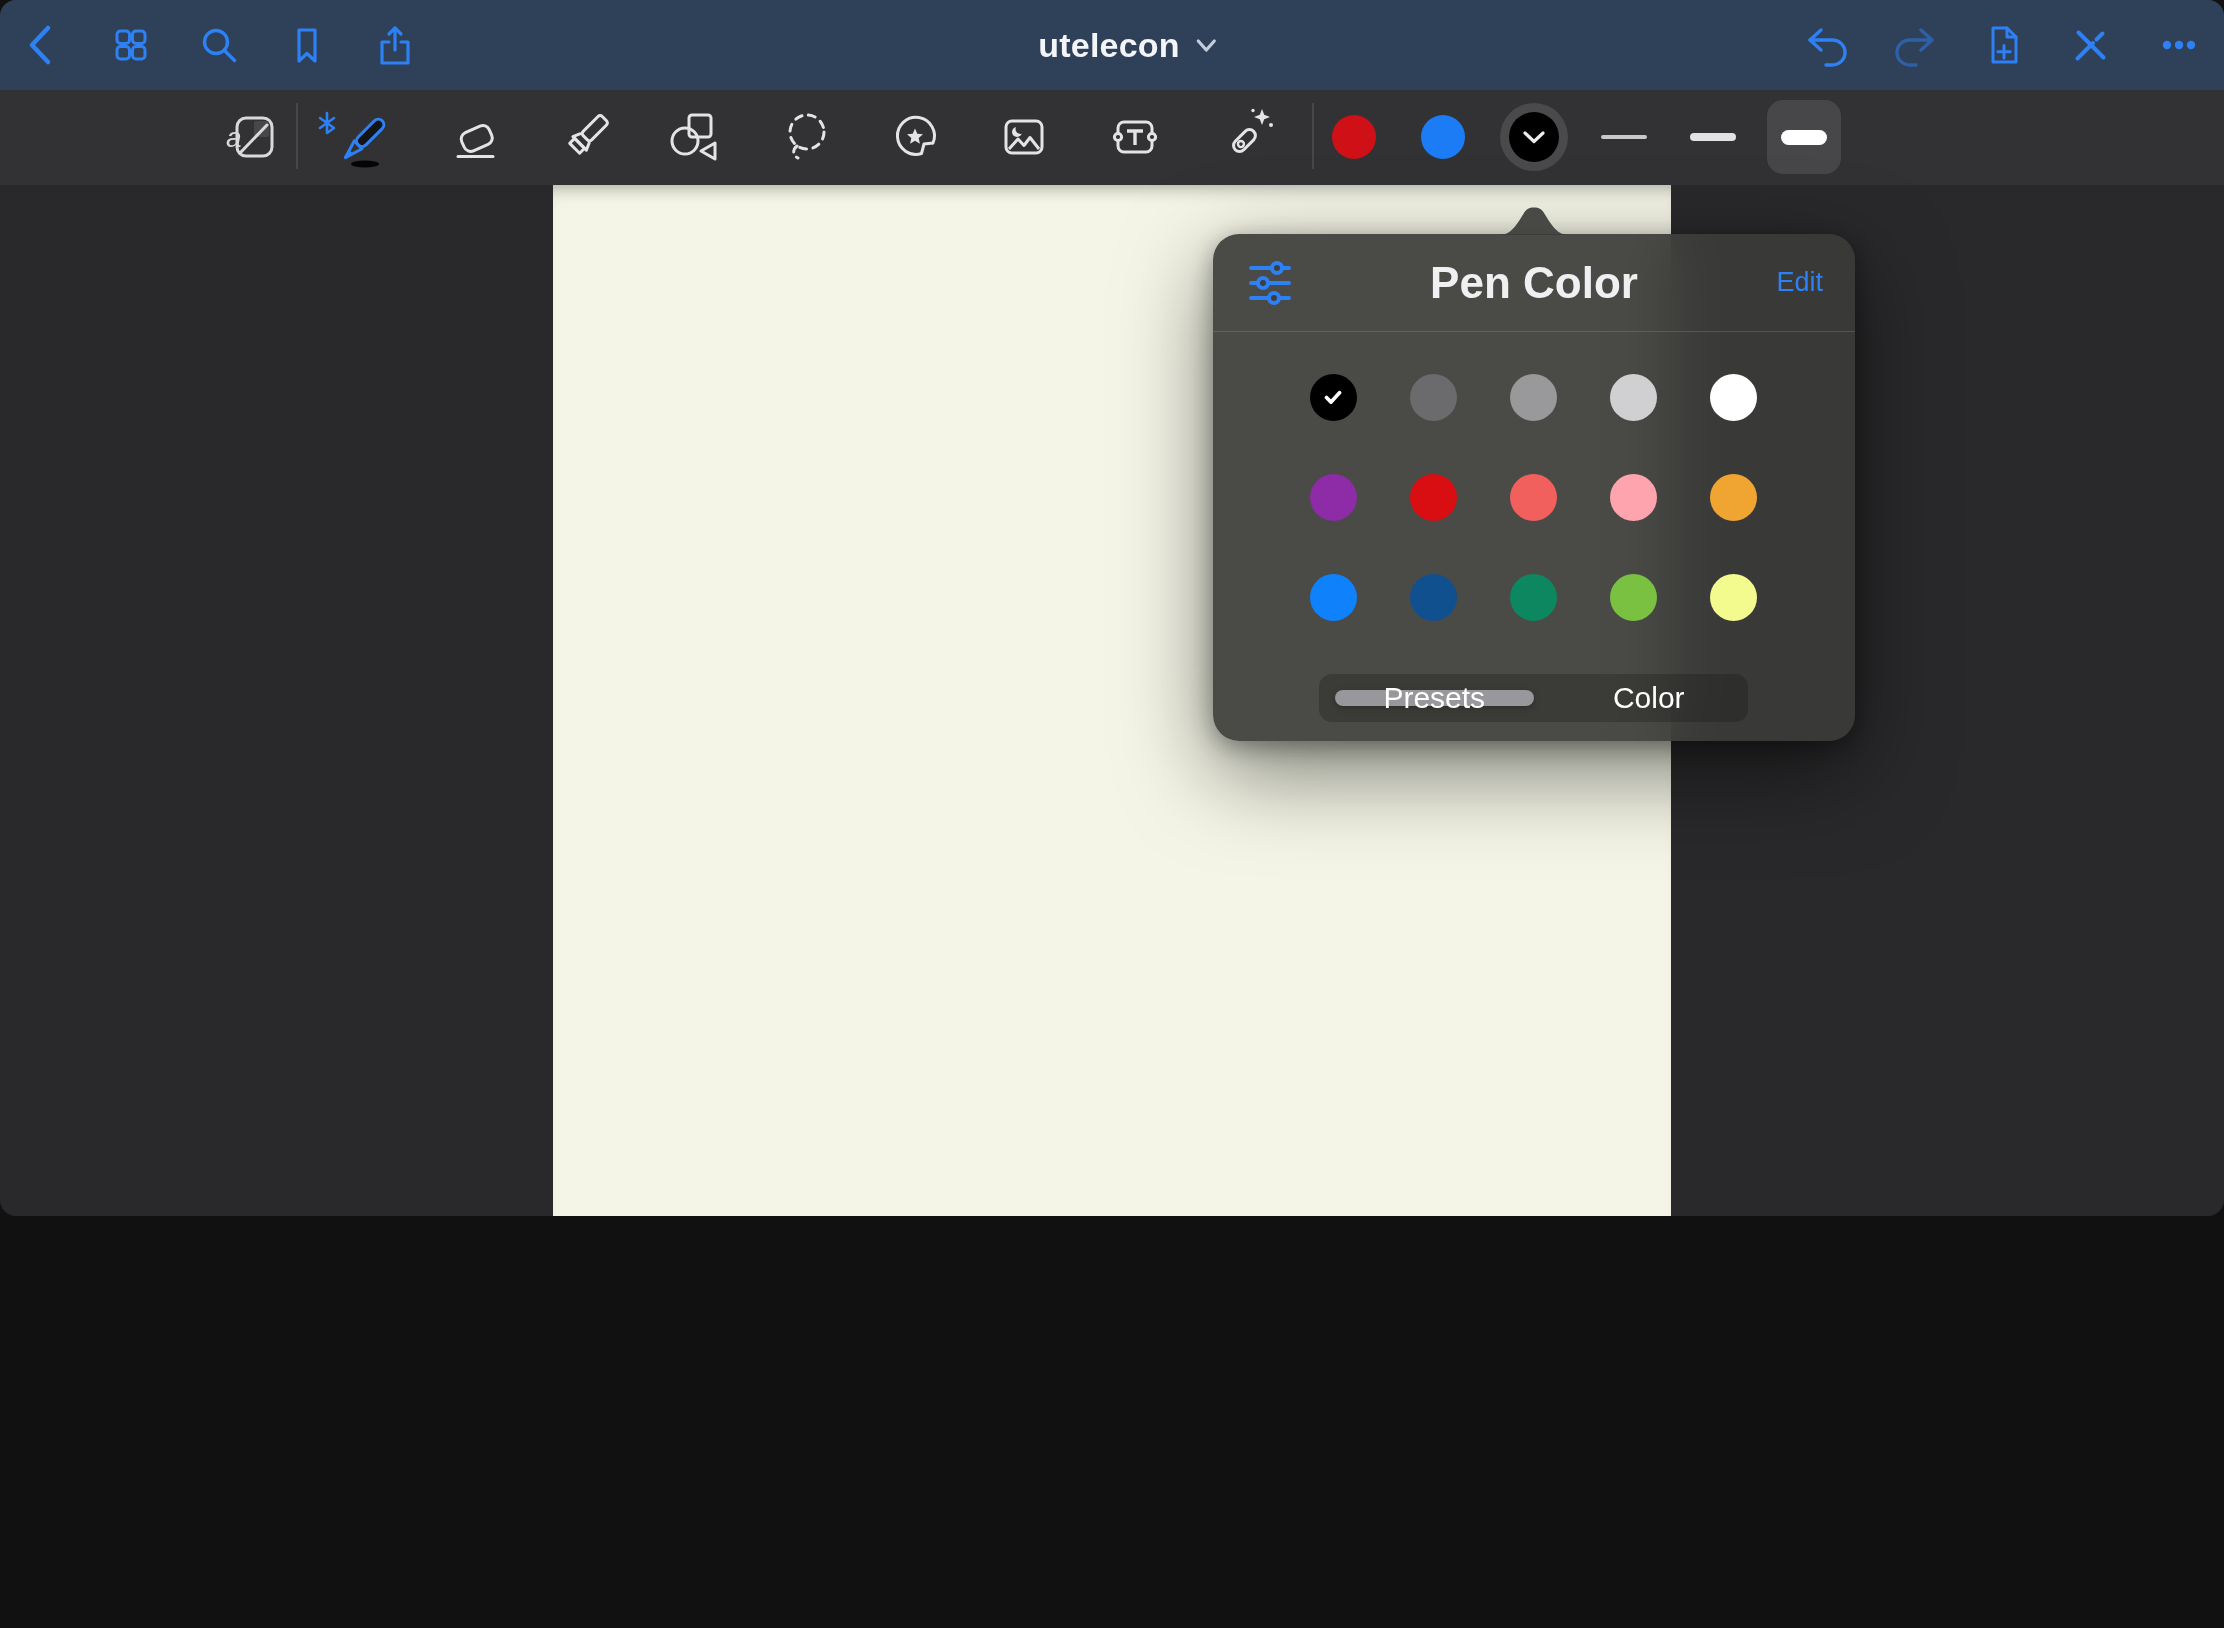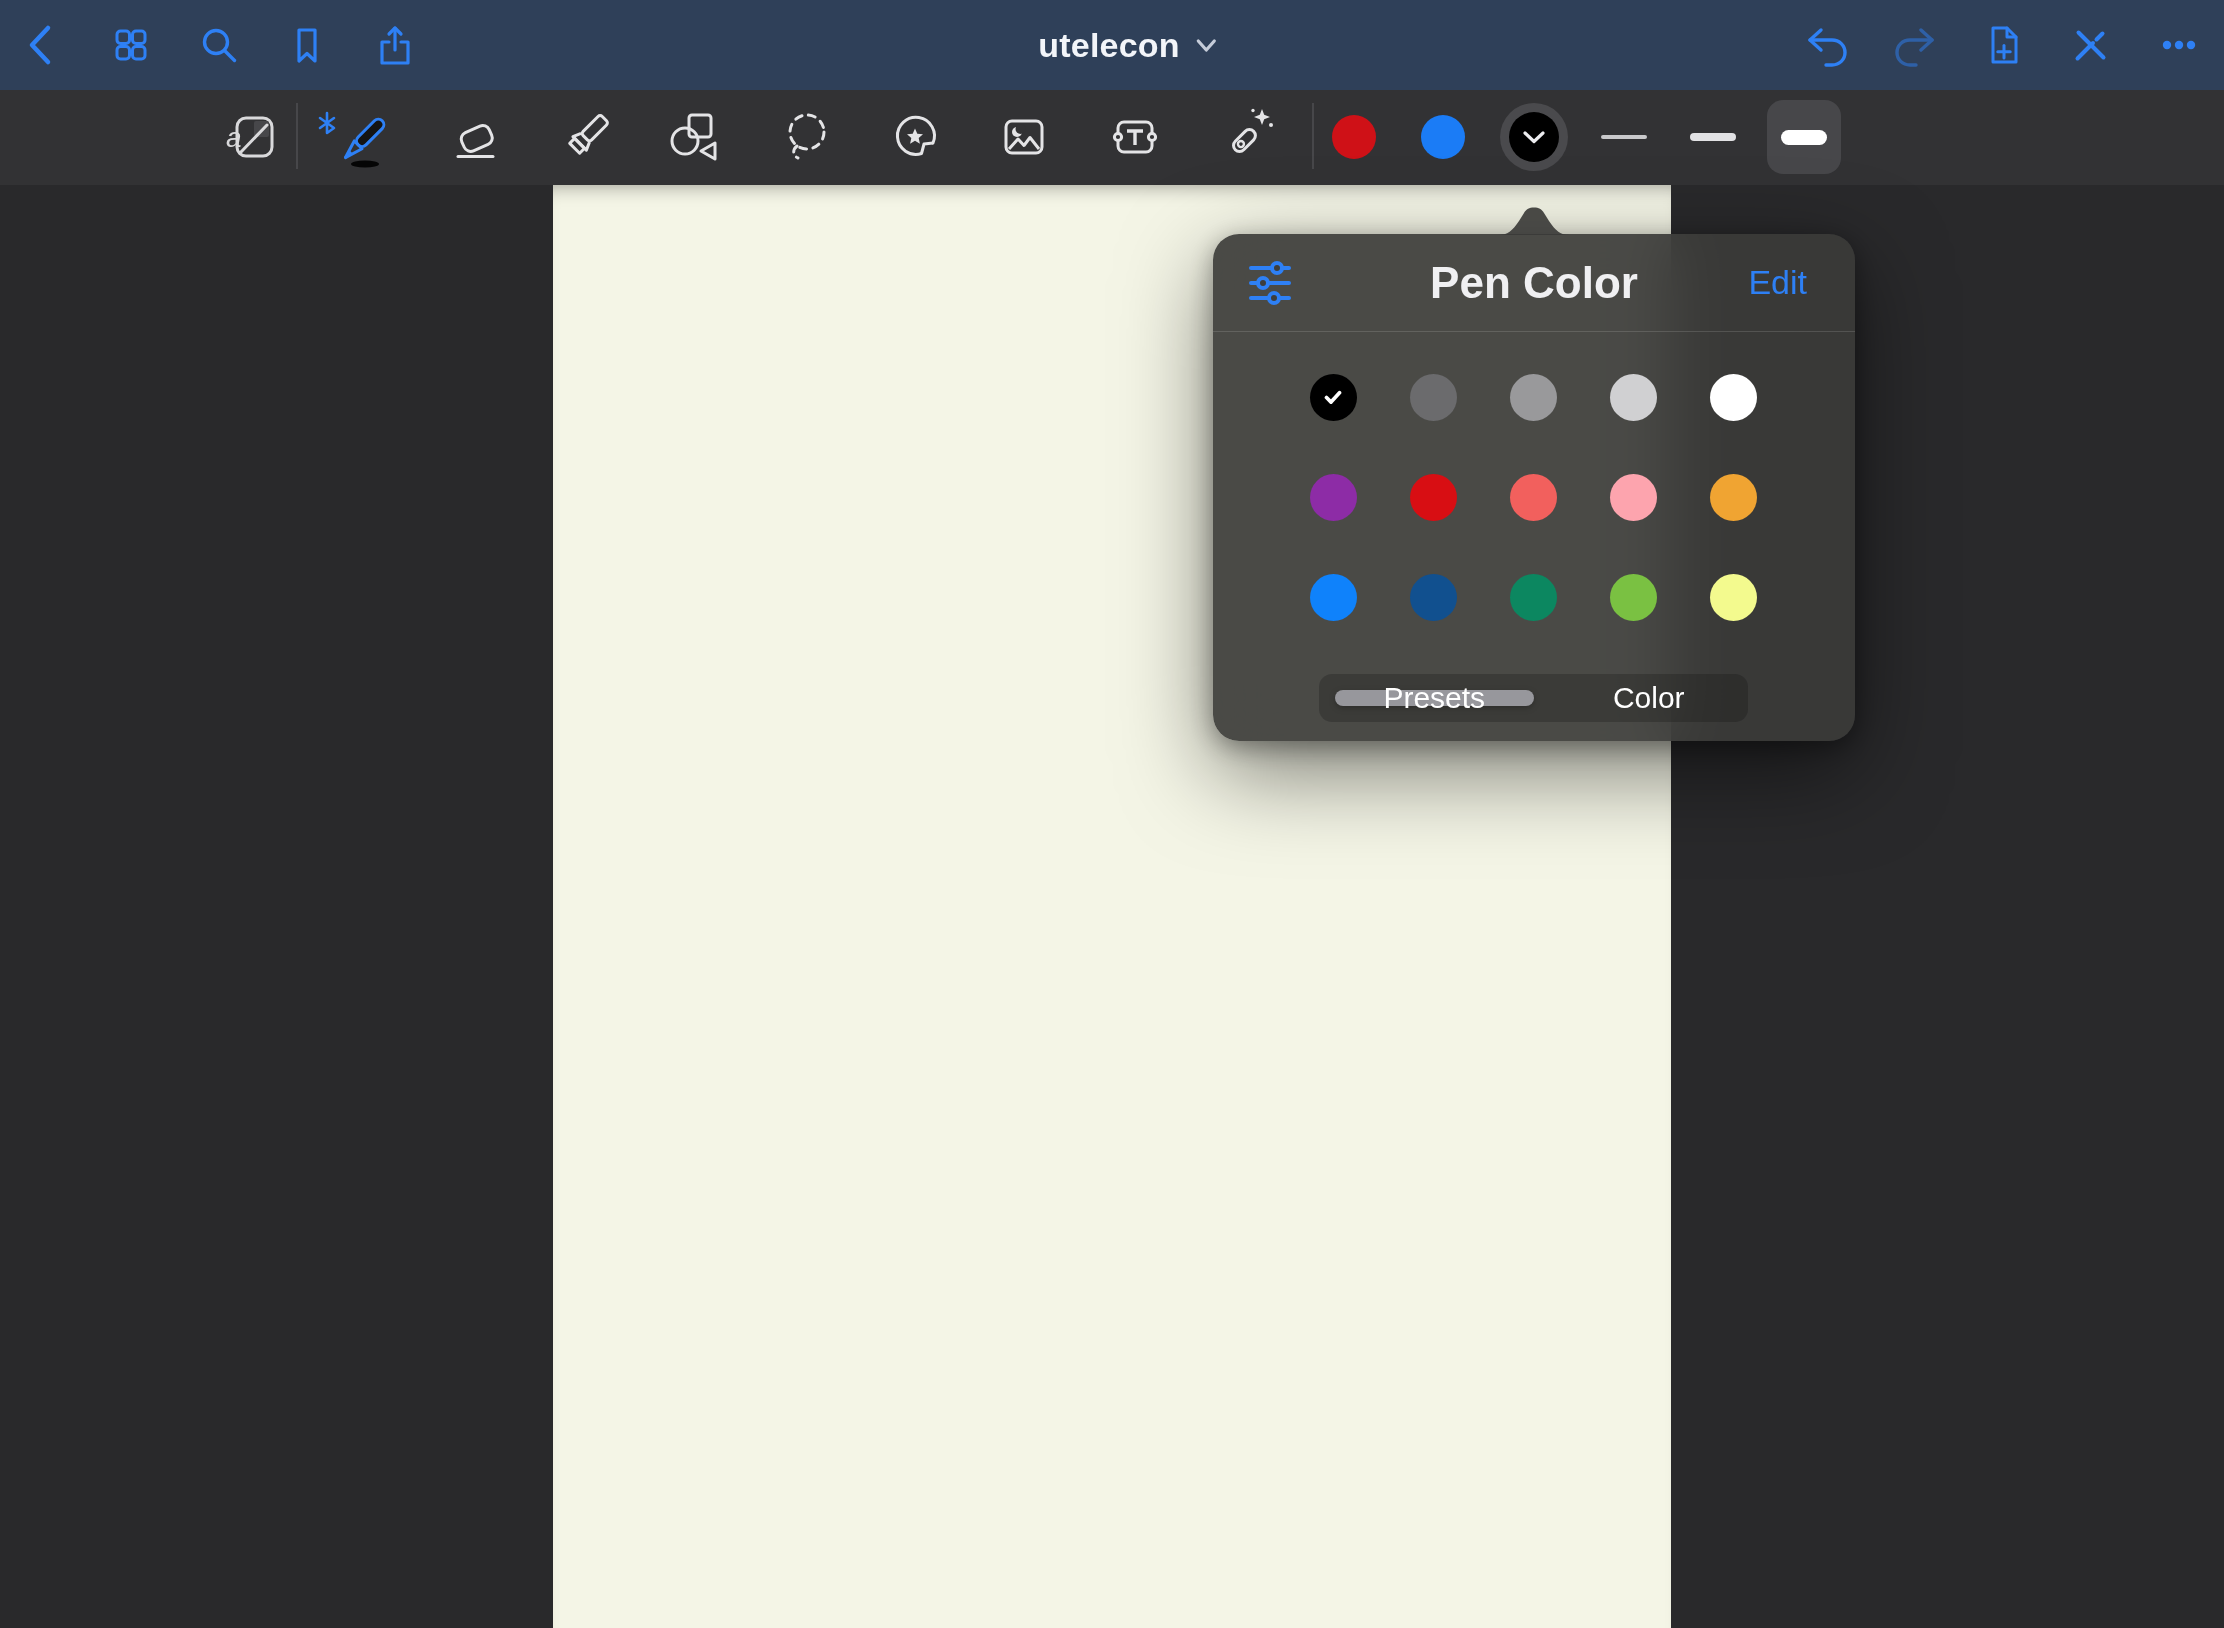--- a/index.html
+++ b/index.html
@@ -1,19 +1,20 @@
 <!DOCTYPE html>
 <html style="--accent: #2e80f5; --nav-bg: #2f4059; --toolbar-bg: #323234; --canvas-bg: #29292b; --paper: #f4f5e6; --popover-bg: rgba(59,59,56,0.92); --segment-selected: #97979c;"><head>
 <meta charset="utf-8">
 <style>
   html,body{margin:0;padding:0;background:#111;}
   #app{
-    position:relative;width:2224px;height:1628px;overflow:hidden;
+    position:relative;width:2224px;height:1216px;overflow:hidden;
     background:var(--canvas-bg,#29292b);
     font-family:"Liberation Sans","DejaVu Sans",sans-serif;
+    border-radius:16px;
     -webkit-font-smoothing:antialiased;
   }
   svg{display:block}
   .ico{display:flex;align-items:center;justify-content:center;cursor:pointer}
 
   
   .nav{position:absolute;left:0;top:0;width:2224px;height:90px;background:var(--nav-bg,#2f4059);z-index:5}
   .nav-left{position:absolute;left:21px;top:0;height:90px;display:flex;align-items:center;gap:44px}
   .nav-right{position:absolute;right:23px;top:0;height:90px;display:flex;align-items:center;gap:44px}
   .nav .ico{width:44px;height:44px}
@@ -41,22 +42,22 @@
 
   
   .popover{position:absolute;left:1213px;top:234px;width:642px;height:507px;border-radius:26px;
     background:var(--popover-bg,rgba(59,59,56,.92));backdrop-filter:blur(30px) saturate(1.1);
     box-shadow:0 30px 90px rgba(0,0,0,.5),0 6px 24px rgba(0,0,0,.35);z-index:10}
   .pop-arrow{position:absolute;left:285px;top:-29px;width:72px;height:30px}
   .pop-header{position:relative;height:97px}
   .pop-prefs{position:absolute;left:30px;top:50%;transform:translateY(-50%);width:54px;height:54px}
   .pop-title{position:absolute;left:0;right:0;top:0;height:97px;display:flex;align-items:center;justify-content:center;
     font-size:44px;font-weight:600;color:#f0f0f2}
-  .pop-edit{position:absolute;right:48px;top:0;height:97px;display:flex;align-items:center;
-    font-size:34px;color:var(--accent,#2e80f5);cursor:pointer}
+  .pop-edit{position:absolute;right:32px;top:0;height:97px;display:flex;align-items:center;
+    font-size:27px;color:var(--accent,#2e80f5);cursor:pointer}
   .pop-sep{height:1px;background:rgba(255,255,255,.13)}
   .pgrid{margin:15px 0 0 70px;display:grid;grid-template-columns:repeat(5,100px);grid-auto-rows:100px;
     justify-items:center;align-items:center}
   .pcolor{width:47px;height:47px;border-radius:50%;cursor:pointer;display:flex;align-items:center;justify-content:center}
   .segmented{position:absolute;left:106px;top:440px;width:429px;height:48px;border-radius:13px;
     background:rgba(12,12,12,.24);display:flex}
   .seg{flex:1;display:flex;align-items:center;justify-content:center;font-size:30px;color:#fff;font-weight:500;
     border-radius:11px;cursor:pointer;position:relative;z-index:1}
   .seg.active{background:#97979c;margin:16px;box-shadow:0 2px 6px rgba(0,0,0,.25)}
 </style>

